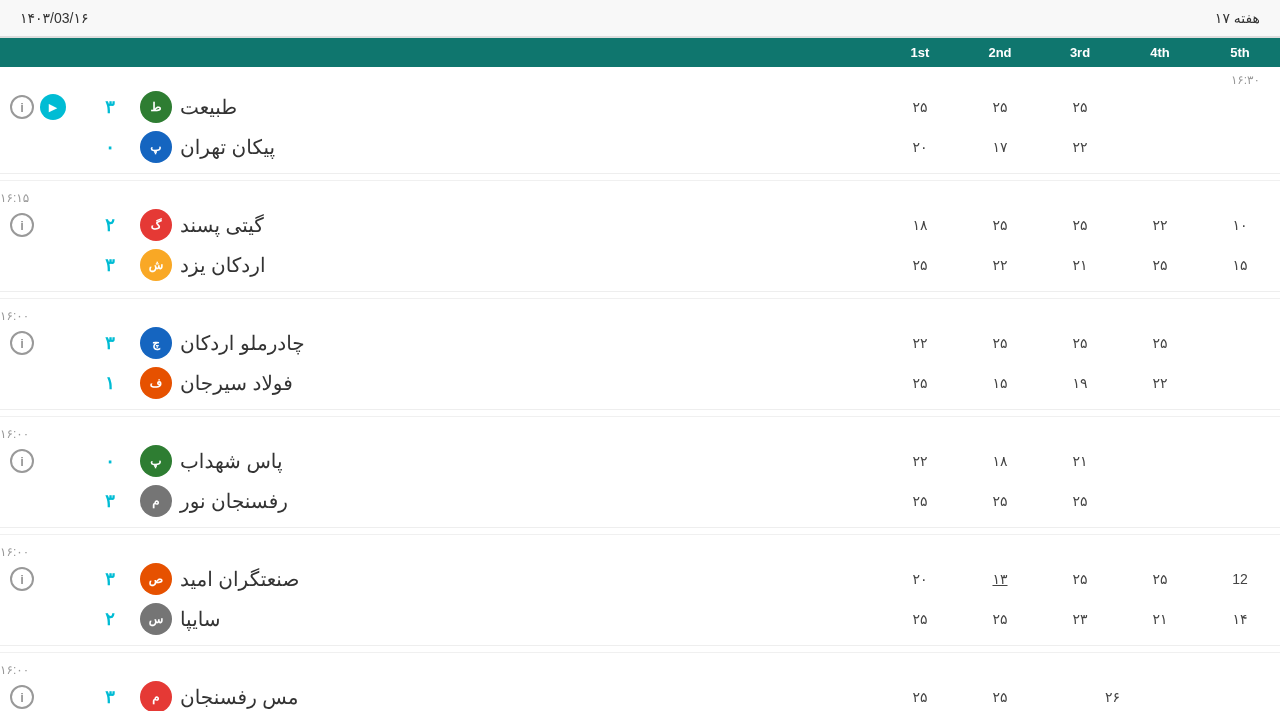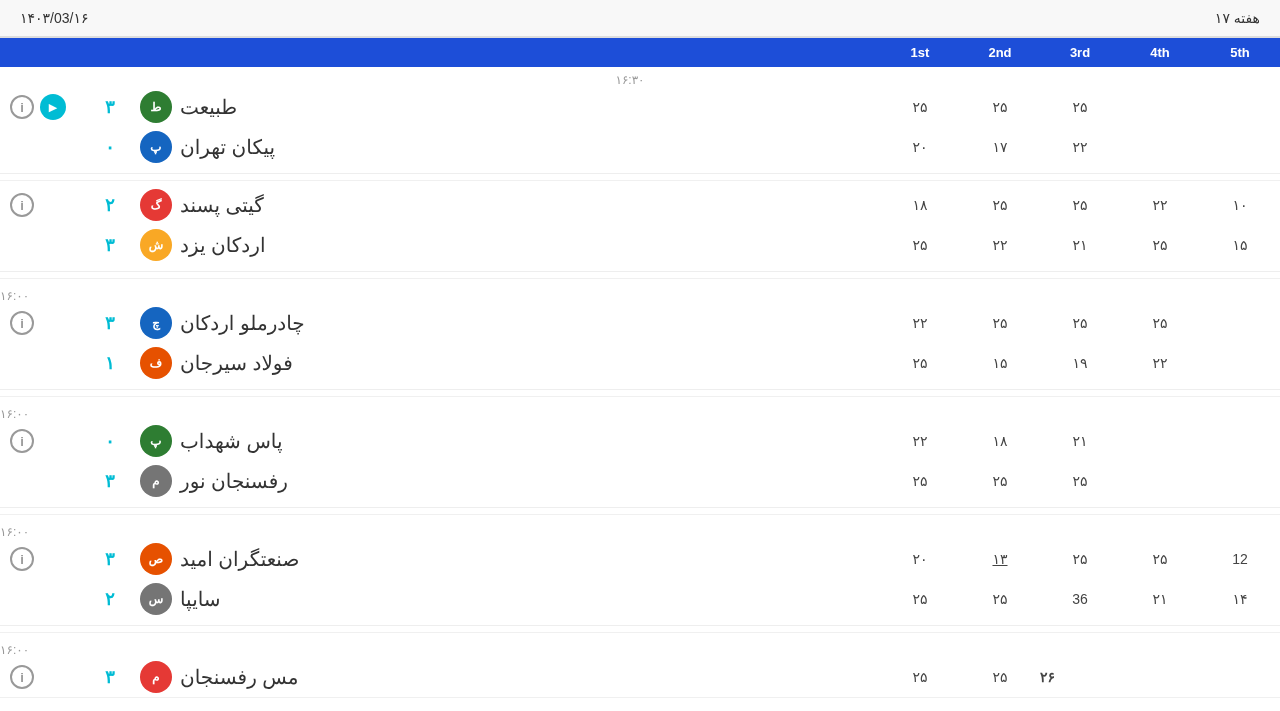--- a/index.html
+++ b/index.html
@@ -100,21 +100,21 @@
       display: flex;
       justify-content: space-between;
       align-items: center;
       padding: 10px 20px;
       background: #f8f8f8;
       border-bottom: 2px solid #ddd;
     }
     .col-labels {
       display: flex;
       direction: ltr;
-      background: #1d4ed8;
+      background: #0f766e;
       color: #fff;
       padding: 7px 0;
     }
     .lbl-actions { width: 80px; }
     .lbl-score { width: 60px; text-align: center; font-size: 12px; }
     .lbl-team { flex: 1; }
     .lbl-set { width: 80px; text-align: center; font-size: 13px; font-weight: bold; }
   </style>
 </head>
 <body>
@@ -130,21 +130,21 @@
   <div class="lbl-team"></div>
   <div class="lbl-set">1st</div>
   <div class="lbl-set">2nd</div>
   <div class="lbl-set">3rd</div>
   <div class="lbl-set">4th</div>
   <div class="lbl-set">5th</div>
 </div>
 
 <div id="matches-container">
     <div class="match-block">
-      <div style="text-align: center; padding: 6px 20px 0px 0px; font-size: 12px; color: rgb(153, 153, 153); direction: ltr;">۱۶:۳۰</div>
+      <div style="text-align: right; padding: 6px 20px 0px 0px; font-size: 12px; color: rgb(153, 153, 153); direction: ltr;">۱۶:۳۰</div>
       <div class="match-row">
         <div class="cell-actions">
           <button class="btn-info">i</button>
           <button class="btn-play">▶</button>
         </div>
         <div class="cell-score" style="color: rgb(0, 188, 212); font-weight: bold; font-size: 18px;">۳</div>
         <div class="cell-team">
           <span class="team-name">طبیعت</span>
           <div class="team-logo logo-green" style="color: rgb(255, 255, 255); font-weight: bold; font-size: 12px;">ط</div>
         </div>
@@ -163,20 +163,21 @@
         </div>
         <div style="width: 80px; text-align: center; font-size: 14px; color: rgb(68, 68, 68);">۲۰</div>
         <div style="width: 80px; text-align: center; font-size: 14px; color: rgb(68, 68, 68);">۱۷</div>
         <div style="width: 80px; text-align: center; font-size: 14px; color: rgb(68, 68, 68);">۲۲</div>
         <div style="width: 80px; text-align: center; font-size: 14px; color: rgb(68, 68, 68);"></div>
         <div style="width: 80px; text-align: center; font-size: 14px; color: rgb(68, 68, 68);"></div>
       </div>
       <div style="border-bottom: 1px solid rgb(238, 238, 238); margin: 6px 0px;"></div>
     </div>
     <div class="match-block">
+      <div style="text-align: left; padding: 6px 20px 0px 0px; font-size: 12px; color: rgb(153, 153, 153); direction: ltr;">۱۶:۱۵</div>
       <div class="match-row">
         <div class="cell-actions">
           <button class="btn-info">i</button>
         </div>
         <div class="cell-score" style="color: rgb(0, 188, 212); font-weight: bold; font-size: 18px;">۲</div>
         <div class="cell-team">
           <span class="team-name">گیتی پسند</span>
           <div class="team-logo logo-red" style="color: rgb(255, 255, 255); font-weight: bold; font-size: 12px;">گ</div>
         </div>
         <div style="width: 80px; text-align: center; font-size: 14px; color: rgb(68, 68, 68);">۱۸</div>
@@ -283,37 +284,37 @@
       </div>
       <div class="match-row">
         <div class="cell-actions"></div>
         <div class="cell-score" style="color: rgb(0, 188, 212); font-weight: bold; font-size: 18px;">۲</div>
         <div class="cell-team">
           <span class="team-name">سایپا</span>
           <div class="team-logo logo-gray" style="color: rgb(255, 255, 255); font-weight: bold; font-size: 12px;">س</div>
         </div>
         <div style="width: 80px; text-align: center; font-size: 14px; color: rgb(68, 68, 68);">۲۵</div>
         <div style="width: 80px; text-align: center; font-size: 14px; color: rgb(68, 68, 68);">۲۵</div>
-        <div style="width: 80px; text-align: center; font-size: 14px; color: rgb(68, 68, 68);">36</div>
+        <div style="width: 80px; text-align: center; font-size: 14px; color: rgb(68, 68, 68);">۲۳</div>
         <div style="width: 80px; text-align: center; font-size: 14px; color: rgb(68, 68, 68);">۲۱</div>
         <div style="width: 80px; text-align: center; font-size: 14px; color: rgb(68, 68, 68);">۱۴</div>
       </div>
       <div style="border-bottom: 1px solid rgb(238, 238, 238); margin: 6px 0px;"></div>
     </div>
     <div class="match-block">
       <div style="text-align: left; padding: 6px 20px 0px 0px; font-size: 12px; color: rgb(153, 153, 153); direction: ltr;">۱۶:۰۰</div>
       <div class="match-row">
         <div class="cell-actions">
           <button class="btn-info">i</button>
         </div>
         <div class="cell-score" style="color: rgb(0, 188, 212); font-weight: bold; font-size: 18px;">۳</div>
         <div class="cell-team">
           <span class="team-name">مس رفسنجان</span>
           <div class="team-logo logo-red" style="color: rgb(255, 255, 255); font-weight: bold; font-size: 12px;">م</div>
         </div>
         <div style="width: 80px; text-align: center; font-size: 14px; color: rgb(68, 68, 68);">۲۵</div>
         <div style="width: 80px; text-align: center; font-size: 14px; color: rgb(68, 68, 68);">۲۵</div>
-        <div style="width: 80px; text-align: left; font-size: 14px; color: rgb(68, 68, 68); font-weight: bold;">۲۶</div>
+        <div style="width: 80px; text-align: right; font-size: 14px; color: rgb(68, 68, 68);">۲۶</div>
         <div style="width: 80px; text-align: center; font-size: 14px; color: rgb(68, 68, 68);"></div>
         <div style="width: 80px; text-align: center; font-size: 14px; color: rgb(68, 68, 68);"></div>
       </div>
     </div>
   </div>
 
 </body></html>

